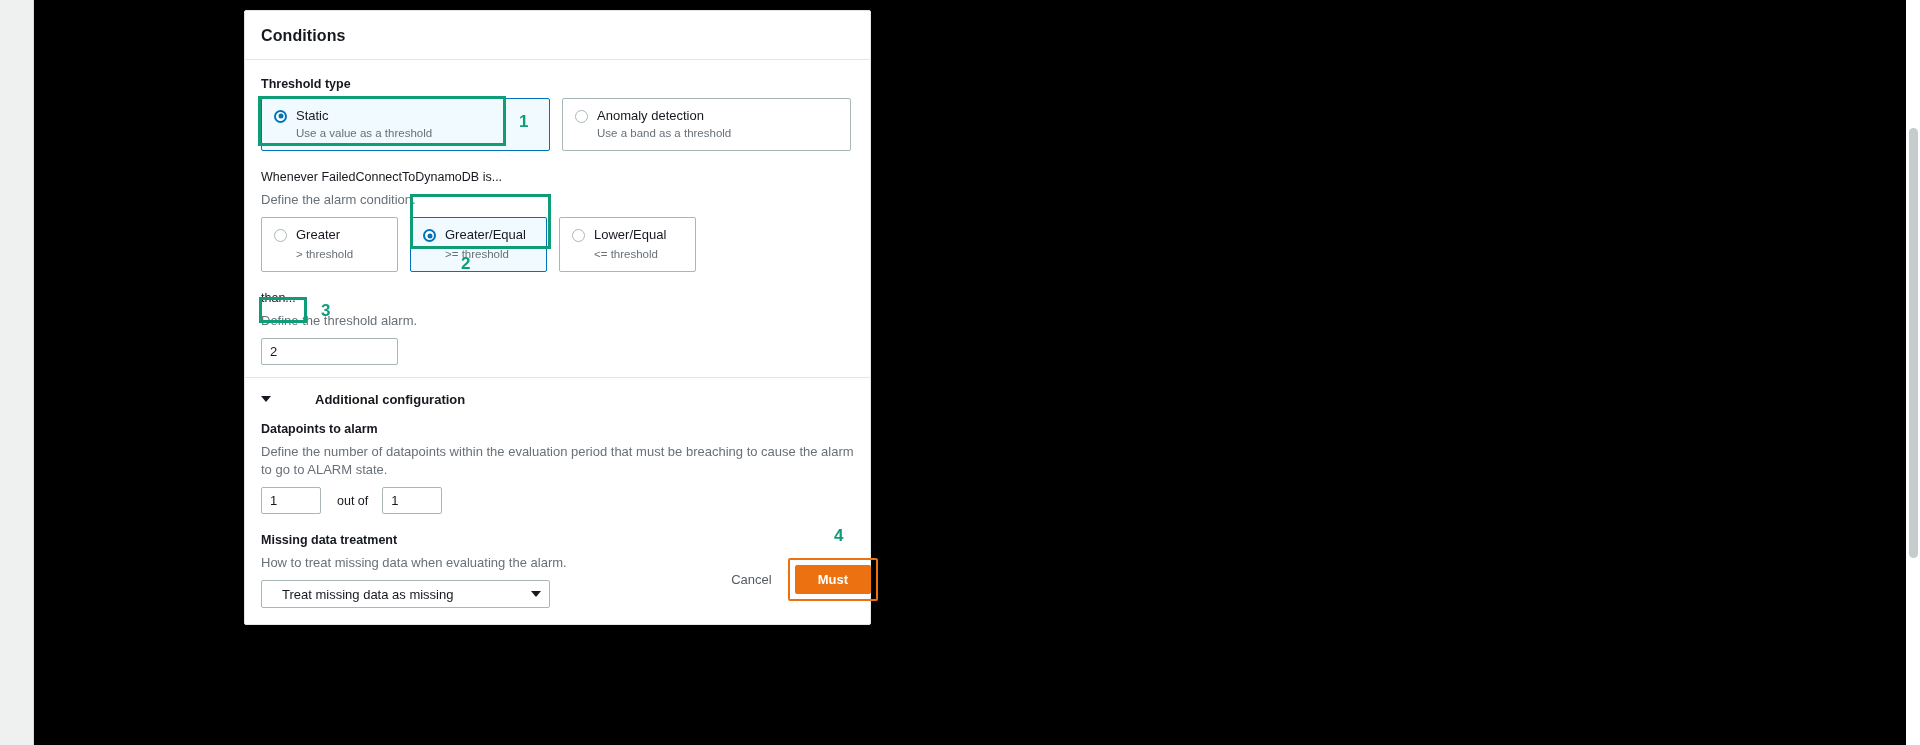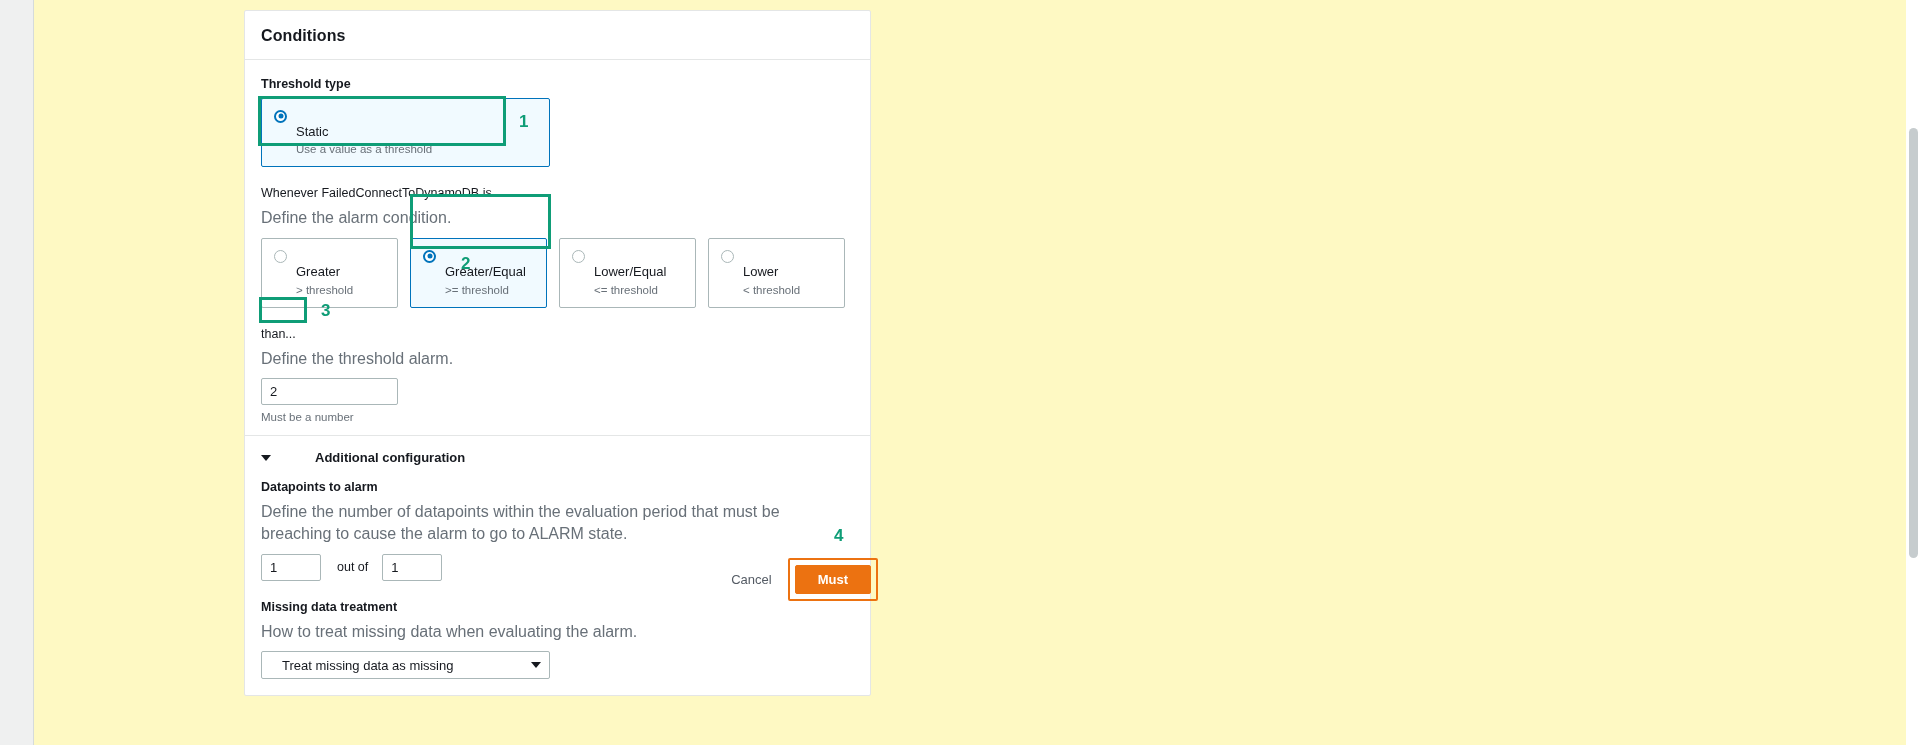--- a/index.html
+++ b/index.html
@@ -8,21 +8,21 @@
     width: 1920px; height: 745px;
     background: #ffffff;
     font-family: "Liberation Sans", sans-serif;
     overflow: hidden;
   }
 
   
   #page {
     position: relative;
     width: 1920px; height: 745px;
-    background: #fef9c3;
+    background: #000000;
   }
 
   
   .left-gutter {
     position: absolute;
     left: 0; top: 0;
     width: 34px; height: 745px;
     background: #eff0f0;
     border-right: 1px solid #d5dbdb;
   }
@@ -71,21 +71,21 @@
   
   .field-label {
     font-size: 12.5px;
     font-weight: bold;
     color: #16191f;
     margin-bottom: 5px;
     line-height: 1.35;
   }
   .field-label.plain { font-weight: normal; }
   .field-desc {
-    font-size: 16px;
+    font-size: 13px;
     color: #687078;
     margin-bottom: 8px;
     line-height: 1.4;
   }
   .field-hint {
     font-size: 11.5px;
     color: #687078;
     margin-top: 6px;
   }
 
@@ -125,21 +125,20 @@
     transform: translate(-50%, -50%);
     width: 5px; height: 5px;
     border-radius: 50%;
     background: #0073bb;
   }
   .tile-texts { display: flex; flex-direction: column; }
   .tile-label {
     font-size: 13px;
     color: #16191f;
     line-height: 1.2;
-    margin-top: 16px;
   }
   .tile-sub {
     font-size: 11.5px;
     color: #687078;
     margin-top: 4px;
     line-height: 1.2;
   }
 
   
   .tile-threshold { width: 289px; }
@@ -307,20 +306,27 @@
         <div class="tile-row">
 
           <div class="tile tile-threshold selected">
             <span class="radio"></span>
             <span class="tile-texts">
               <span class="tile-label">Static</span>
               <span class="tile-sub">Use a value as a threshold</span>
             </span>
           </div>
 
+          <div class="tile tile-threshold">
+            <span class="radio"></span>
+            <span class="tile-texts">
+              <span class="tile-label">Anomaly detection</span>
+              <span class="tile-sub">Use a band as a threshold</span>
+            </span>
+          </div>
 
         </div>
       </div>
 
       <div class="block">
         <div class="field-label plain">Whenever FailedConnectToDynamoDB is...</div>
         <div class="field-desc">Define the alarm condition.</div>
         <div class="tile-row">
 
           <div class="tile tile-op">
@@ -340,36 +346,28 @@
           </div>
 
           <div class="tile tile-op">
             <span class="radio"></span>
             <span class="tile-texts">
               <span class="tile-label">Lower/Equal</span>
               <span class="tile-sub">&lt;= threshold</span>
             </span>
           </div>
 
-          <div class="tile tile-op">
-            <span class="radio"></span>
-            <span class="tile-texts">
-              <span class="tile-label">Lower</span>
-              <span class="tile-sub">&lt; threshold</span>
-            </span>
-          </div>
 
         </div>
       </div>
 
       <div class="block">
         <div class="field-label plain">than...</div>
         <div class="field-desc">Define the threshold alarm.</div>
         <input class="txt threshold-input" type="text" value="2" style="">
-        <div class="field-hint">Must be a number</div>
       </div>
 
     </div>
 
     <div class="card-section-divider"></div>
 
     <div class="card-body-2">
 
       <div class="expander">
         <span class="expander-caret"></span>

